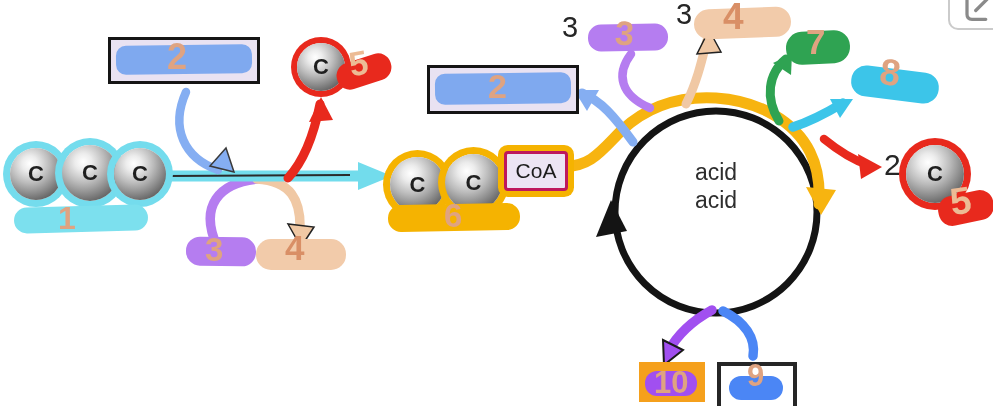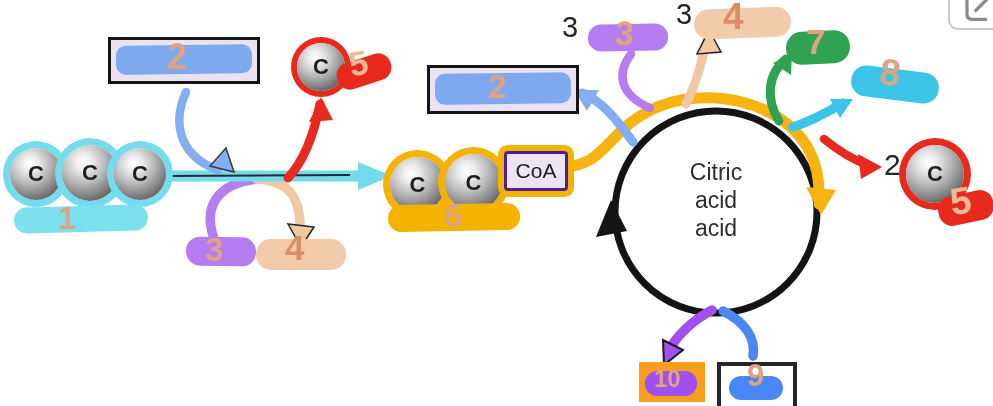--- a/index.html
+++ b/index.html
@@ -13,21 +13,21 @@
   .ring-gold{box-shadow:0 0 0 7px #f5b301;}
   .ring-red6{box-shadow:0 0 0 6px #e8291d;}
   .ring-red7{box-shadow:0 0 0 7px #e8291d;}
   .blob{position:absolute;}
   .hw{position:absolute;font-weight:bold;color:#dfa381;line-height:1;}
   .hw-dark{color:#d98f66;}
   .hw-light{color:#ecbb95;}
   .coeff{position:absolute;color:#262626;line-height:1;}
   .lbox{position:absolute;background:#e9e2f2;border:3px solid #151515;}
   .lbox .fill{position:absolute;left:5px;right:5px;top:5px;bottom:7px;background:#7fa9ef;border-radius:10px;transform:rotate(-0.8deg);}
-  .coabox{position:absolute;background:#ece4f4;border:3px solid #4c1d95;border-radius:4px;
+  .coabox{position:absolute;background:#ece4f4;border:3px solid #be185d;border-radius:4px;
           display:flex;align-items:center;justify-content:center;box-shadow:0 0 0 6px #f5b301;}
   .coabox span{font-size:21px;color:#1c1c1c;}
   .cycle-title{position:absolute;text-align:center;color:#2e2e2e;font-size:23px;line-height:1.22;}
   .obox{position:absolute;background:#f5a01c;}
   .bbox{position:absolute;background:#ffffff;border:4px solid #262626;}
   .corner-btn{position:absolute;left:948px;top:-16px;width:56px;height:42px;background:#fff;
               border:2px solid #cbcbcb;border-radius:10px;overflow:hidden;}
 </style>
 </head>
 <body>
@@ -118,21 +118,20 @@
     </div>
   <div class="blob" style="left:388px;top:204px;width:132px;height:27px;background:#f5b301;border-radius:13px;transform:rotate(-1deg);"></div>
   <span class="hw" style="left:444px;top:199px;font-size:33px;">6</span>
 
   <div class="lbox" style="left:427px;top:65px;width:146px;height:43px;">
     <div class="fill"></div>
     <span class="hw" style="left:58px;top:1px;font-size:34px;">2</span>
   </div>
 
   <div class="cycle-title" style="left:664px;top:158px;width:104px;">
-    <div>Citric</div>
     <div>acid</div>
     <div>acid</div>
   </div>
 
   <span class="coeff" style="left:562px;top:13px;font-size:29px;">3</span>
   <div class="blob" style="left:588px;top:24px;width:80px;height:27px;background:#b57df0;border-radius:13px;transform:rotate(-1deg);"></div>
   <span class="hw" style="left:615px;top:16px;font-size:34px;transform:rotate(4deg);">3</span>
 
   <span class="coeff" style="left:676px;top:0px;font-size:29px;">3</span>
   <div class="blob" style="left:694px;top:8px;width:97px;height:30px;background:#f2cbaa;border-radius:15px;transform:rotate(-2deg);"></div>
@@ -146,21 +145,21 @@
 
   <span class="coeff" style="left:884px;top:150px;font-size:30px;">2</span>
   <div class="sphere ring-red7" style="left:906px;top:145px;width:58px;height:58px;">
     <span>C</span>
     </div>
   <div class="blob" style="left:938px;top:193px;width:56px;height:30px;background:#e8291d;border-radius:14px;transform:rotate(-12deg);"></div>
   <span class="hw hw-light" style="left:950px;top:182px;font-size:38px;transform:rotate(-8deg);">5</span>
 
   <div class="obox" style="left:639px;top:362px;width:66px;height:40px;">
     <div class="blob" style="left:6px;top:9px;width:52px;height:25px;background:#a14ff0;border-radius:12px;"></div>
-    <span class="hw" style="left:15px;top:5px;font-size:24px;">10</span>
+    <span class="hw" style="left:15px;top:5px;font-size:31px;">10</span>
   </div>
   <div class="bbox" style="left:717px;top:362px;width:72px;height:41px;">
     <div class="blob" style="left:8px;top:10px;width:54px;height:24px;background:#4b86f5;border-radius:12px;"></div>
     <span class="hw" style="left:26px;top:-6px;font-size:31px;">9</span>
   </div>
 
   <div class="corner-btn">
     <svg width="30" height="30" style="position:absolute;left:12px;top:12px;" viewBox="0 0 24 24">
       <path d="M4,2 L4,13 Q4,17 8,17 L19,17" fill="none" stroke="#8a8a8a" stroke-width="2.6" stroke-linecap="round"></path>
       <path d="M11,10 L20,1" fill="none" stroke="#8a8a8a" stroke-width="2.6" stroke-linecap="round"></path>

